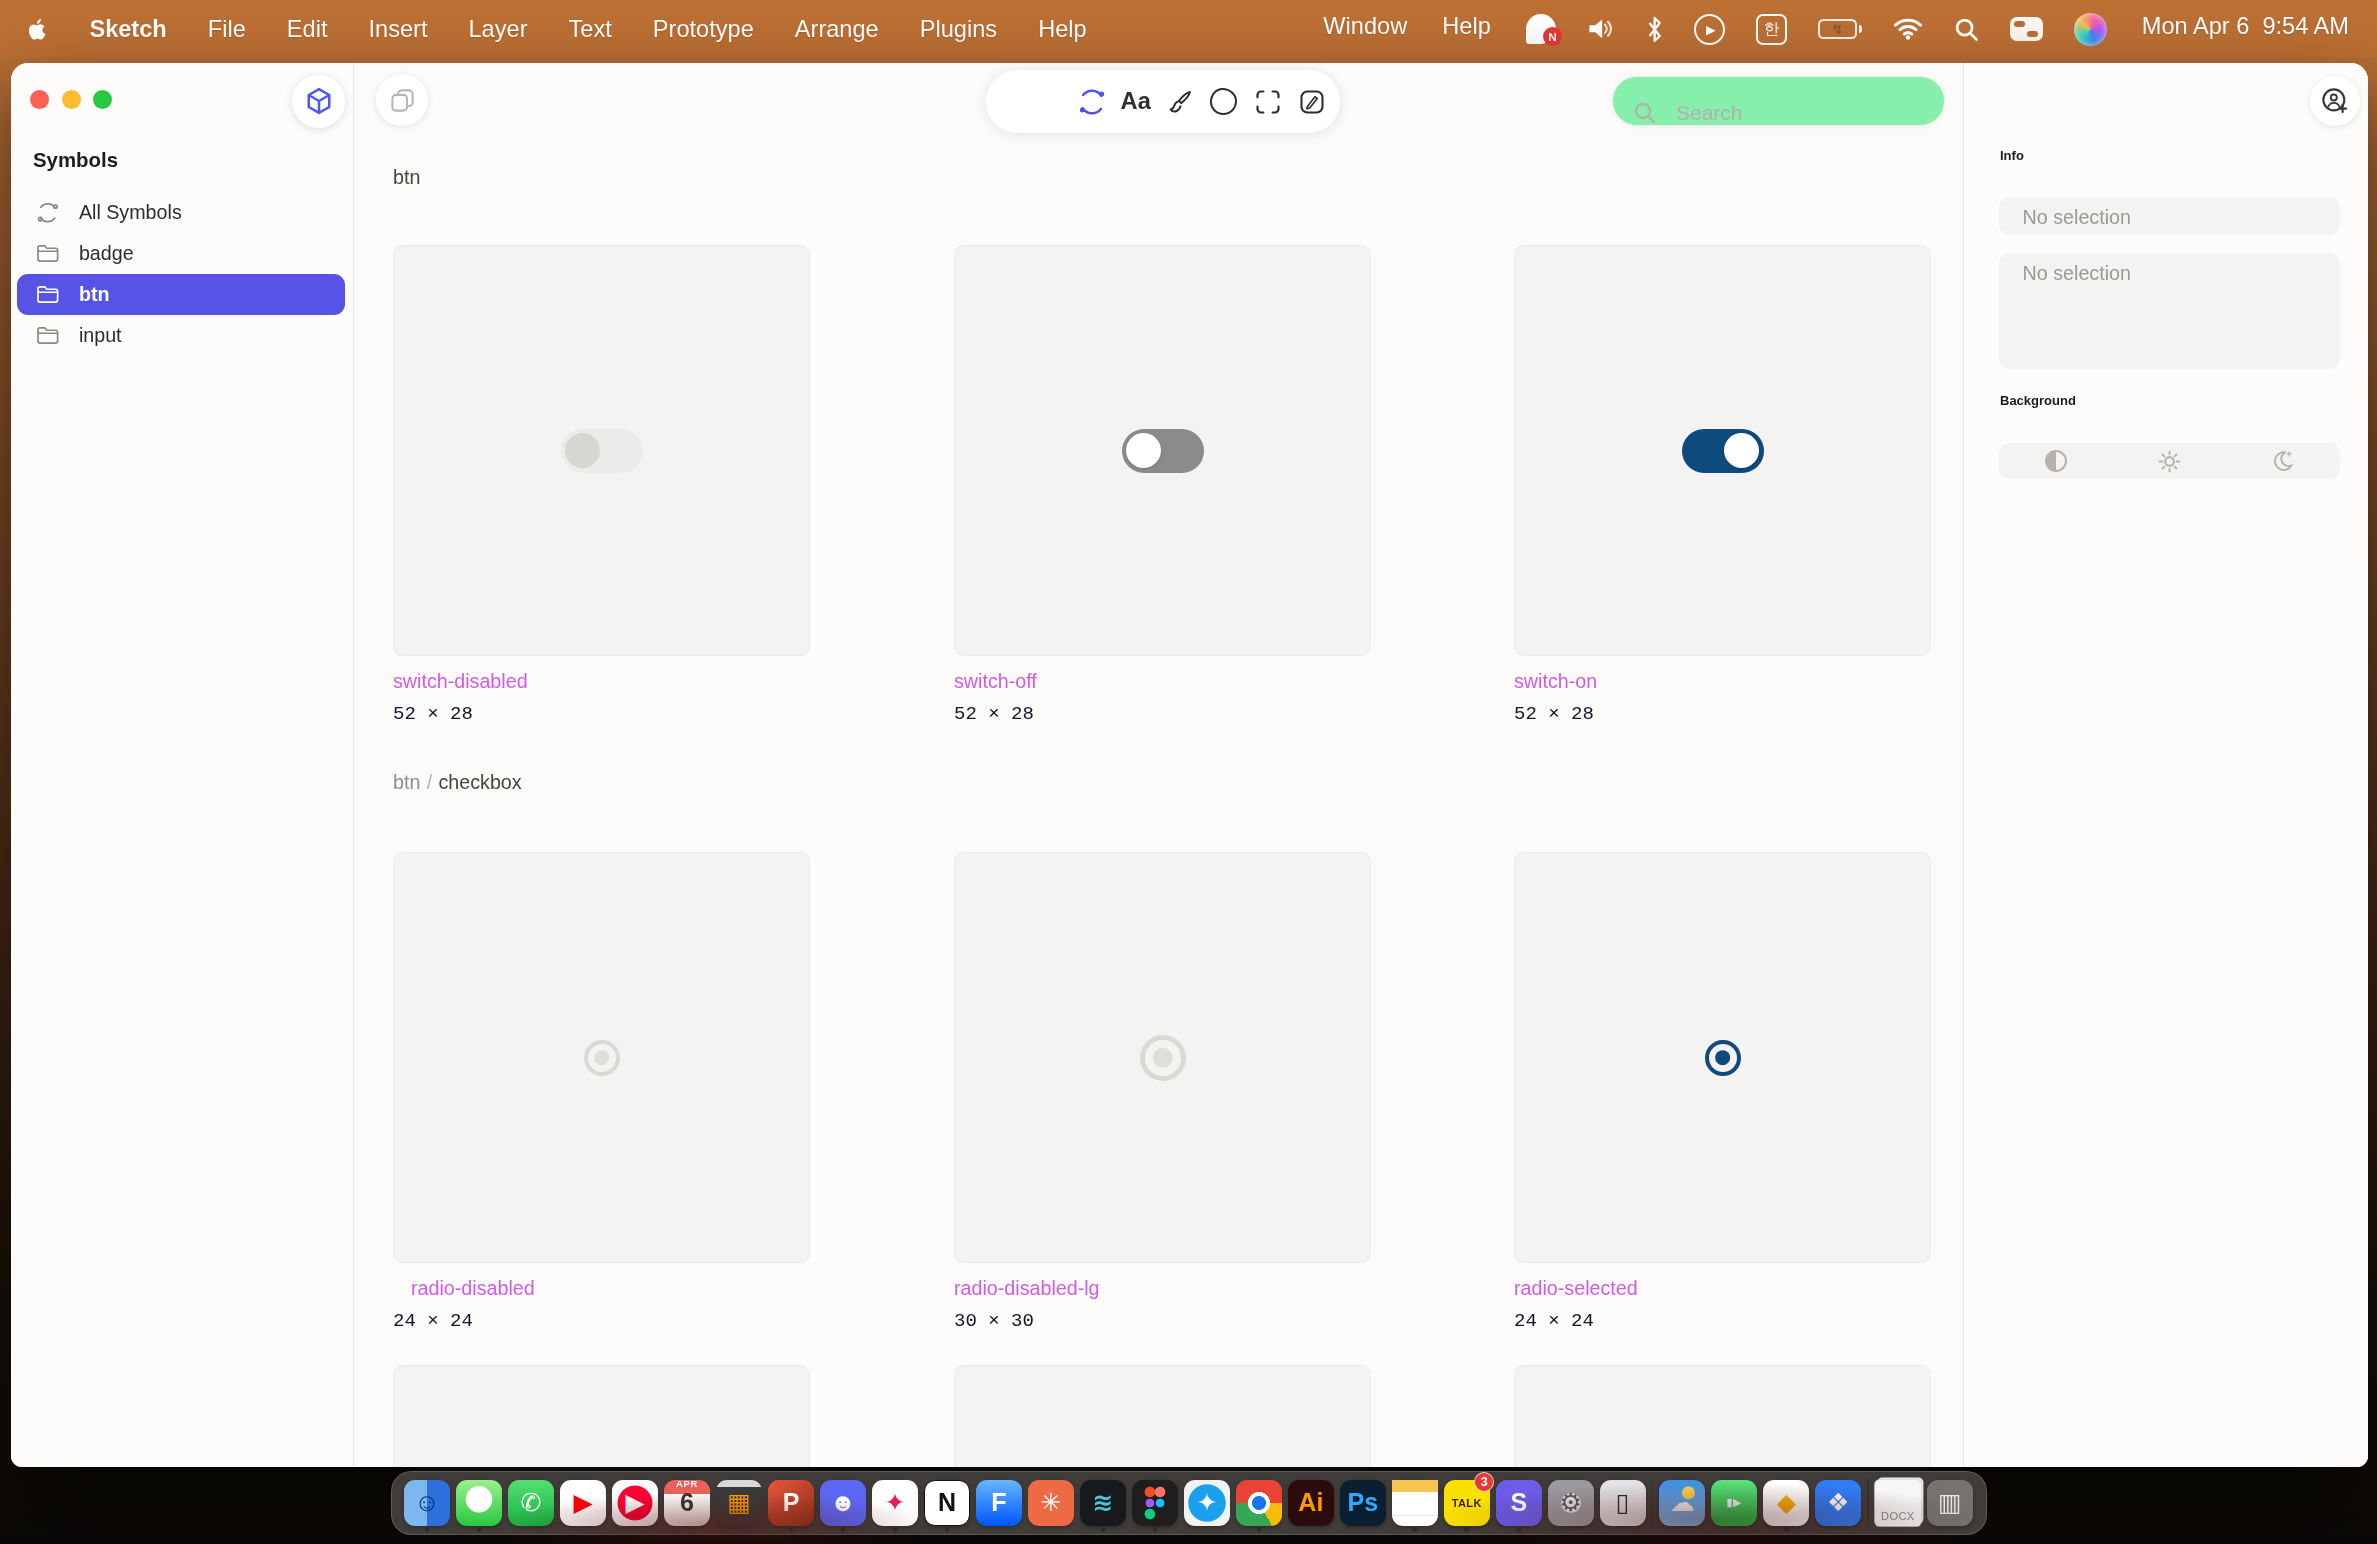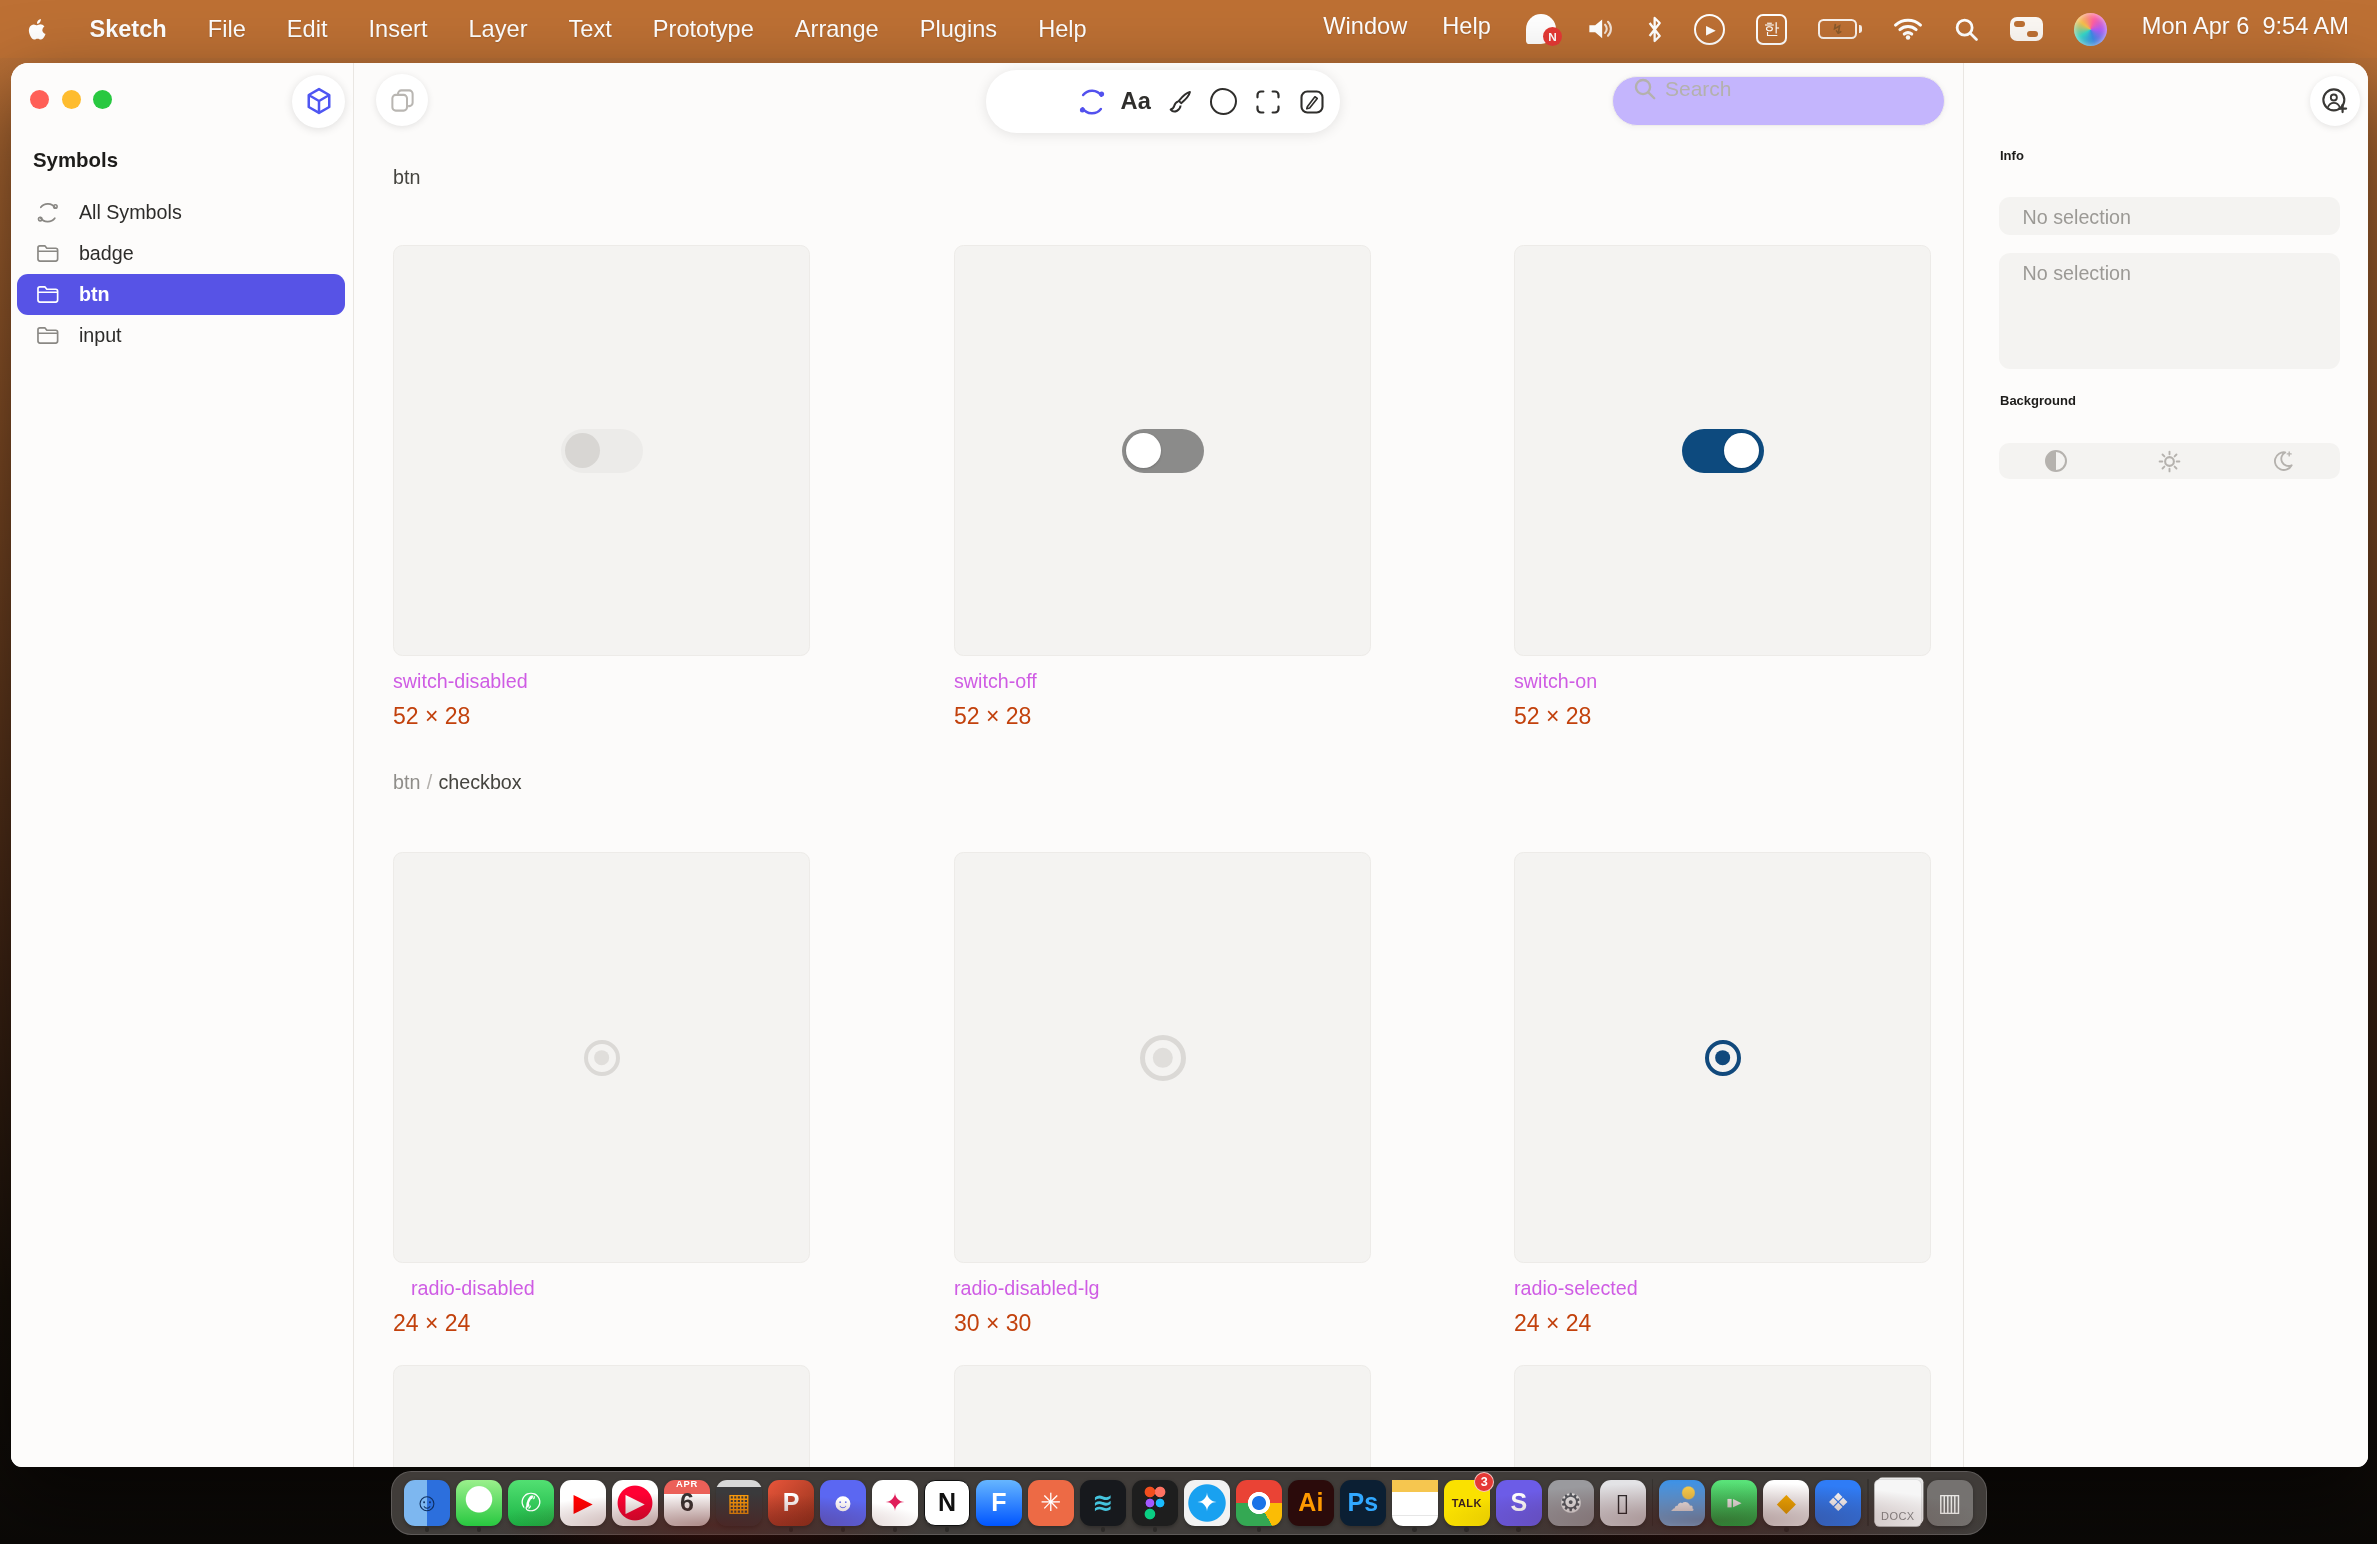--- a/index.html
+++ b/index.html
@@ -79,34 +79,34 @@
   .canvas{ flex:1; position:relative; background:#fcfbfa; overflow:hidden;}
   .copy-btn{ position:absolute; left:22px; top:11px; width:52px;height:52px;border-radius:50%;
     background:#fff; box-shadow:0 1.6px 7.9px rgba(0,0,0,.10); display:flex;align-items:center;justify-content:center;}
   .toolbar{ position:absolute; left:632px; top:7px; width:354px; height:63px; border-radius:31px;
     background:#fff; box-shadow:0 1.6px 12.6px rgba(0,0,0,.10);
     display:flex; align-items:center; justify-content:flex-end; padding:0 6.3px;}
   .tb-btn{ width:44px;height:44px; display:flex;align-items:center;justify-content:center; border-radius:9.4px;}
   .tb-aa{ font-size:23.6px; font-weight:600; color:#2f2e2c;}
   .blob{ width:27px;height:27px;border:2.4px solid #2f2e2c;border-radius:46% 54% 50% 50% / 52% 48% 52% 48%;}
   .searchbar{ position:absolute; left:1258px; top:12.6px; width:333px; height:50px; border-radius:25px;
-    background:#c4b5fd; border:1.2px solid #efedea; box-shadow:0 0.8px 6.3px rgba(0,0,0,.05);
-    display:flex; align-items:flex-start; gap:8px; padding:0 20.4px;}
+    background:#86efac; border:1.2px solid #efedea; box-shadow:0 0.8px 6.3px rgba(0,0,0,.05);
+    display:flex; align-items:flex-end; gap:19px; padding:0 20.4px;}
   .searchbar input{ border:none; outline:none; background:transparent; font-size:21px; color:#3a3936; width:236px;
     font-family:"Liberation Sans","DejaVu Sans",sans-serif;}
   .searchbar input::placeholder{ color:#b4b1ad;}
 
   .sec-label{ position:absolute; font-size:19.7px; color:#45443f; font-weight:500;}
   .crumb-dim{ color:#8f8d89; font-weight:400;}
   .crumb-sep{ color:#b3b0ac; font-weight:400; padding:0 6.3px;}
 
   .card{ position:absolute; width:417px; height:411px; background:#f4f3f1; border:1.2px solid #edebe8;
     border-radius:9.4px; display:flex; align-items:center; justify-content:center; cursor:default;}
   .sym-name{ position:absolute; font-size:19.7px; color:#cf5ce4; cursor:default;}
-  .sym-dims{ position:absolute; font-size:23px; color:#c2410c;}
+  .sym-dims{ position:absolute; font-size:19px; color:#0f172a;font-family:Liberation Mono, monospace;}
 
   
   .sw{ width:82px; height:44px; border-radius:22px; position:relative;}
   .sw .knob{ position:absolute; top:4.7px; width:35px; height:35px; border-radius:50%;}
   .sw.disabled{ background:#ecebe9;} .sw.disabled .knob{ left:4.7px; background:#d8d6d3;}
   .sw.off{ background:#8b8b8a;} .sw.off .knob{ left:4.7px; background:#fff; box-shadow:0 0.8px 2.4px rgba(0,0,0,.2);}
   .sw.on{ background:#0d4a7e;} .sw.on .knob{ right:4.7px; background:#fff; box-shadow:0 0.8px 2.4px rgba(0,0,0,.2);}
   .radio{ border-radius:50%; position:relative;}
   .radio .rdot{ position:absolute; left:50%; top:50%; transform:translate(-50%,-50%); border-radius:50%;}
   .radio.dis{ width:36px;height:36px;border:4.7px solid #dbd9d6;} .radio.dis .rdot{ width:15.7px;height:15.7px;background:#e0dedb;}

